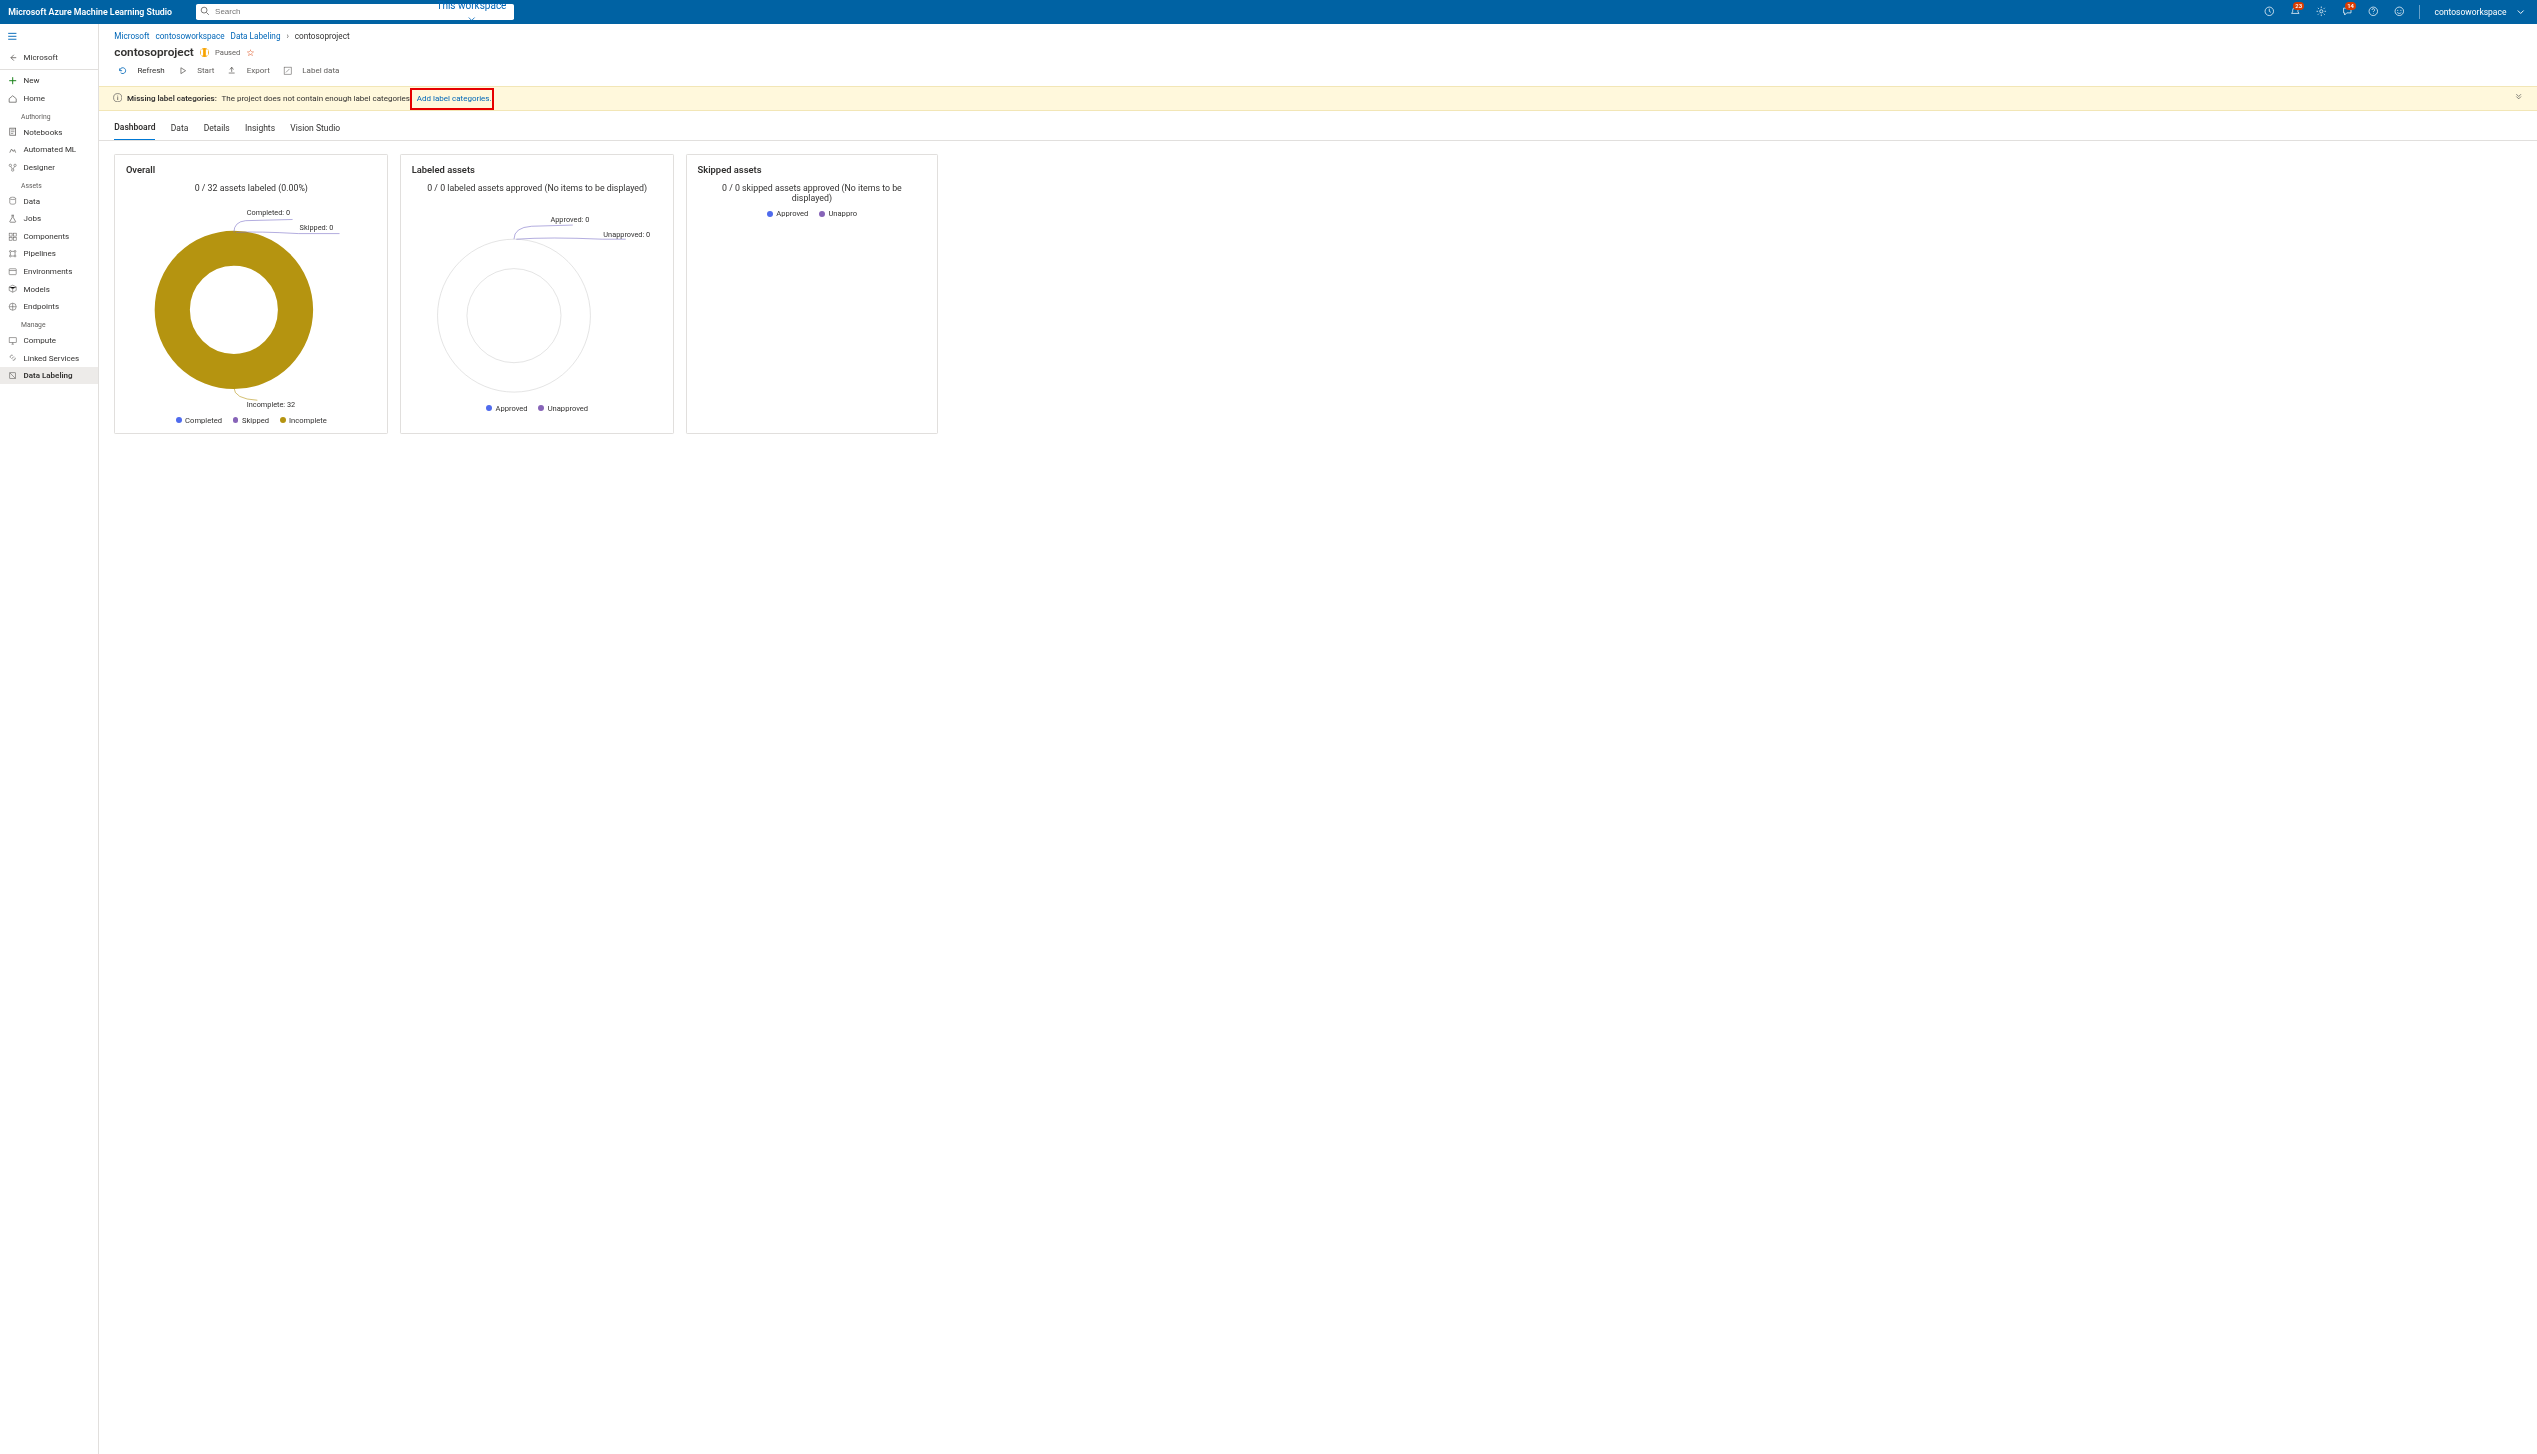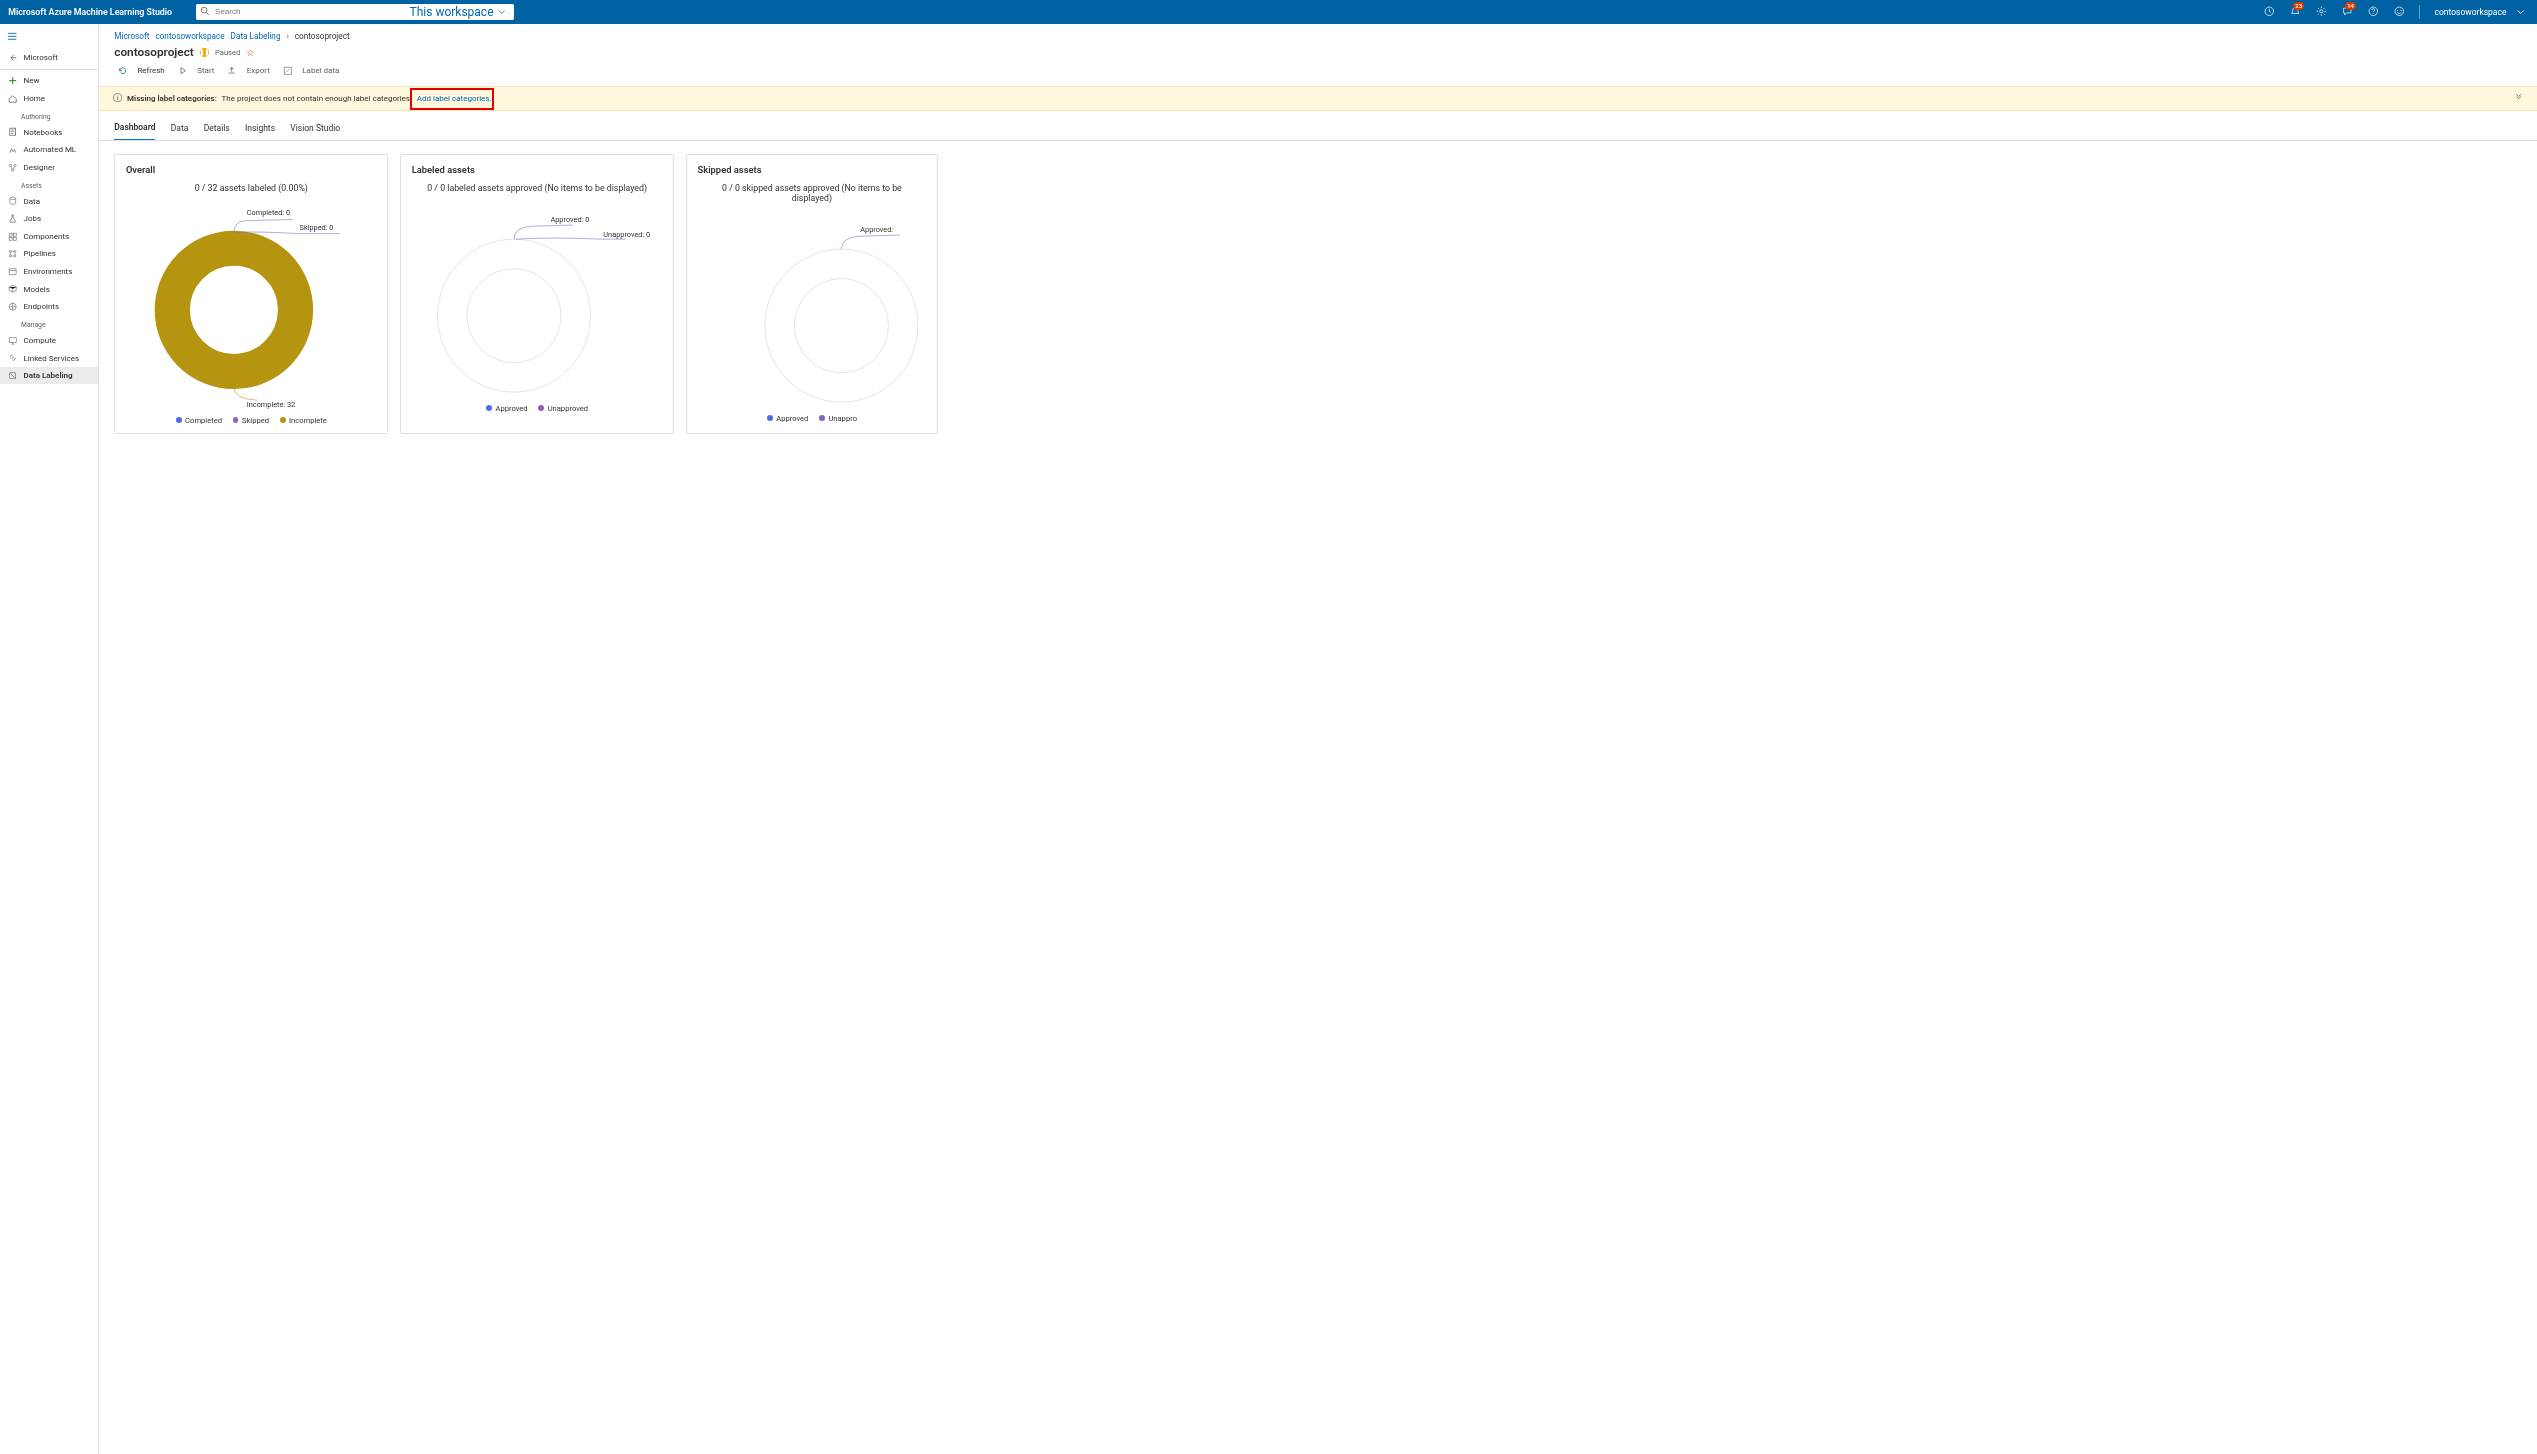--- a/index.html
+++ b/index.html
@@ -42,22 +42,23 @@
     display: flex; align-items: center;
     width: 318px; height: 16.5px;
     background: #fff; border-radius: 1.8px;
     padding: 0 4.7px;
   }
   .search-box input {
     flex: 1; border: none; outline: none; font-size: 8px;
     color: var(--muted);
   }
   .scope-pill {
-    color: var(--link); font-size: 12px; display: flex; align-items: center; gap: 3.5px;
+    color: var(--link); font-size: 10px; display: flex; align-items: center; gap: 3.5px;
     padding: 0 2.4px;
+    flex-direction: column;
   }
   .top-header .spacer { flex: 1; }
   .hdr-icon {
     width: 20px; height: 23.5px; display: flex; align-items: center; justify-content: center;
     position: relative; cursor: pointer;
   }
   .badge {
     position: absolute; top: 1.8px; right: 1.2px;
     background: #d83b01; color: #fff; font-size: 5.9px; font-weight: 600;
     border-radius: 4.7px; padding: 0 2.4px; line-height: 8.2px; min-width: 8.2px; text-align: center;
@@ -530,28 +531,20 @@
           <div class="item">
               <span class="dot" style="background:#8764b8"></span>
               <span>Unapproved</span>
             </div>
         </div>
       </div>
 
       <div class="card w3" style="overflow:hidden;">
         <div class="card-title">Skipped assets</div>
         <div class="card-sub" style="padding:0 5.9px;">0 / 0 skipped assets approved (No items to be displayed)</div>
-        <div class="donut-wrap">
-          <svg class="donut" width="212" height="200" viewBox="0 0 360 340" style="font-size:13.5px">
-            <circle cx="230" cy="200" r="130" fill="none" stroke="#d0d0d0" stroke-width="1"></circle>
-            <circle cx="230" cy="200" r="80" fill="none" stroke="#d0d0d0" stroke-width="1"></circle>
-            <path d="M230 70 Q230 50 260 48 L330 46" fill="none" stroke="#7d72c9" stroke-width="1"></path>
-            <text x="262" y="40" font-size="12.5" fill="#323130">Approved:</text>
-          </svg>
-        </div>
         <div class="legend">
           <div class="item">
               <span class="dot" style="background:#4f6bed"></span>
               <span>Approved</span>
             </div>
           <div class="item">
               <span class="dot" style="background:#8764b8"></span>
               <span>Unappro</span>
             </div>
         </div>

